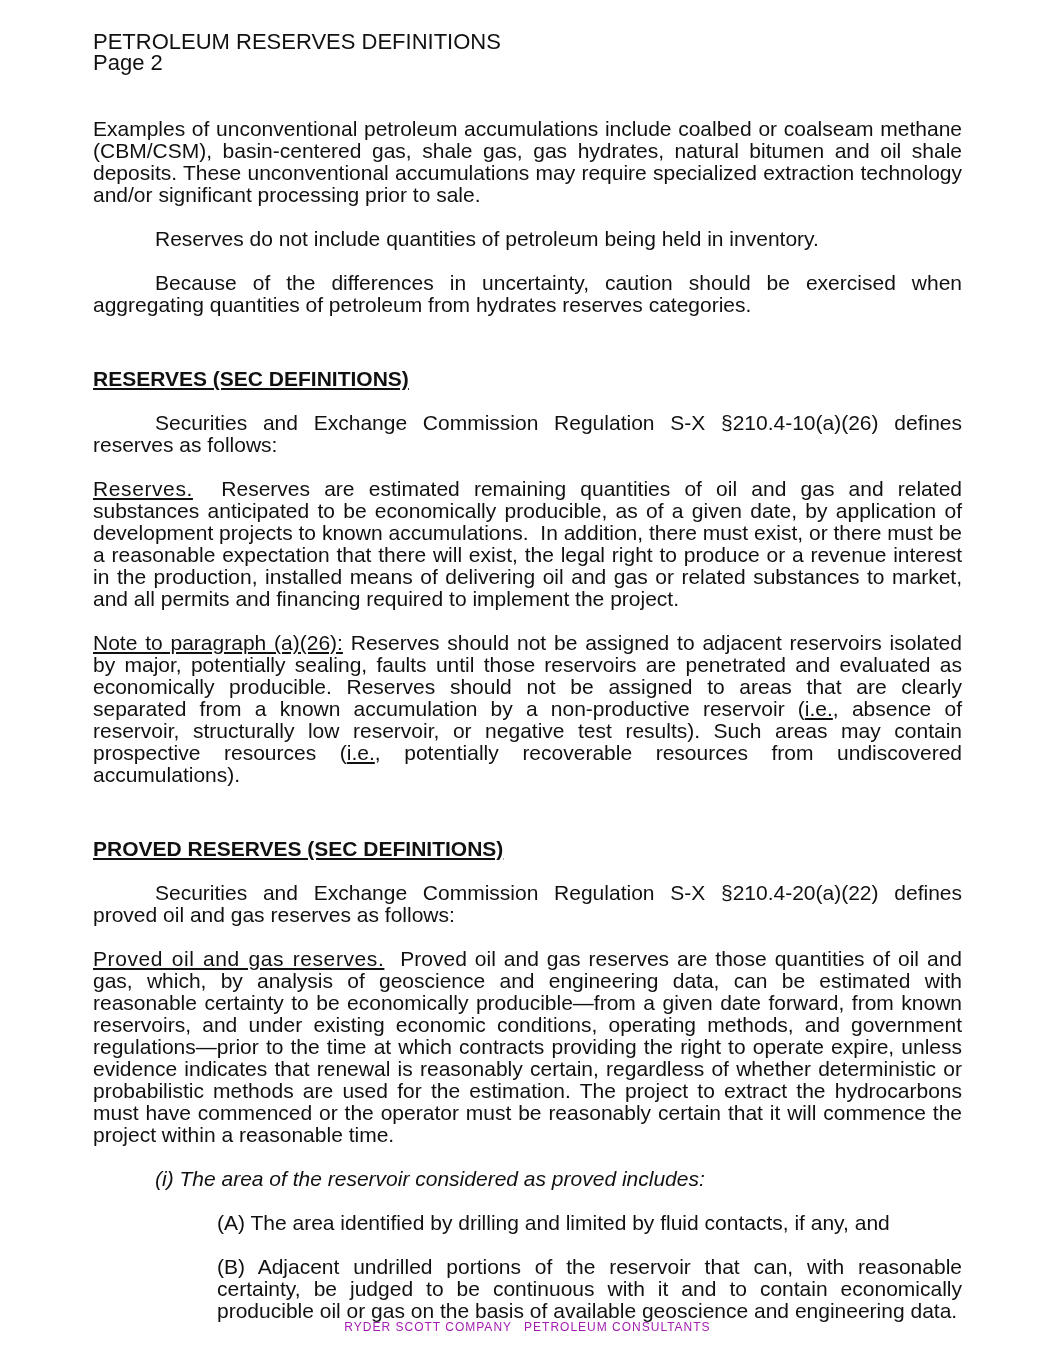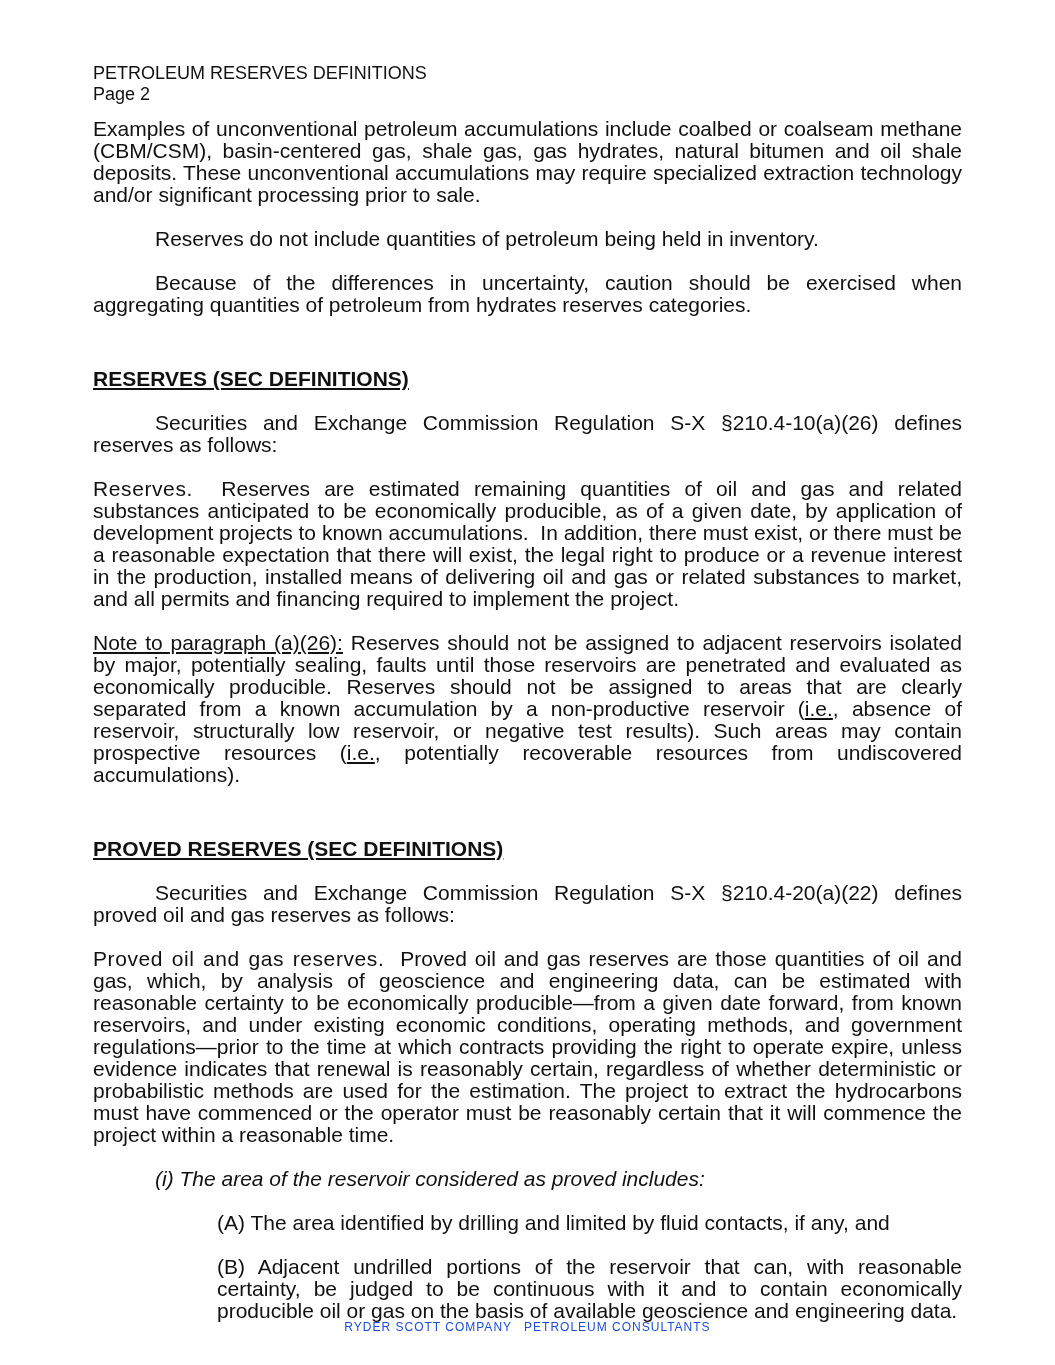--- a/index.html
+++ b/index.html
@@ -1,34 +1,34 @@
 <!DOCTYPE html>
 <html><head>
   <meta charset="utf-8">
   <style>
     html, body { margin: 0; padding: 0; background: #ffffff; }
     body {
       width: 1055px; height: 1365px; position: relative; overflow: hidden;
       font-family: "Liberation Sans", sans-serif; color: #111111;
     }
     .page { position: absolute; left: 0; top: 0; width: 1055px; height: 1365px; }
-    .header { position: absolute; left: 93px; top: 31px; font-size: 18px; line-height: 21px; margin-top: 32px; }
+    .header { position: absolute; left: 93px; top: 31px; font-size: 22px; line-height: 21px; }
     .content { position: absolute; left: 93px; top: 118px; width: 869px; font-size: 21px; line-height: 22px; }
     p { margin: 0; text-align: justify; }
     .indent { text-indent: 62px; }
     .gap { margin-top: 22px; }
     .gap2 { margin-top: 52px; }
     .heading { font-weight: bold; text-decoration: underline; }
     .u { text-decoration: underline; }
-    .term { letter-spacing: 0.6px; }
+    .term { letter-spacing: 0.6px; text-decoration: underline; }
     .lvl1 { padding-left: 62px; font-style: italic; }
     .lvl2 { padding-left: 124px; }
     .footer {
       position: absolute; left: 0; width: 1055px; top: 1320px; text-align: center;
-      font-size: 12px; letter-spacing: 1px; color: #1d4ed8;
+      font-size: 12px; letter-spacing: 1px; color: #a21caf;
     }
     .footer span + span { margin-left: 12px; }
   </style>
 </head>
 <body>
 
 <div class="page">
 
   <div class="header">
     <div>PETROLEUM RESERVES DEFINITIONS</div>

